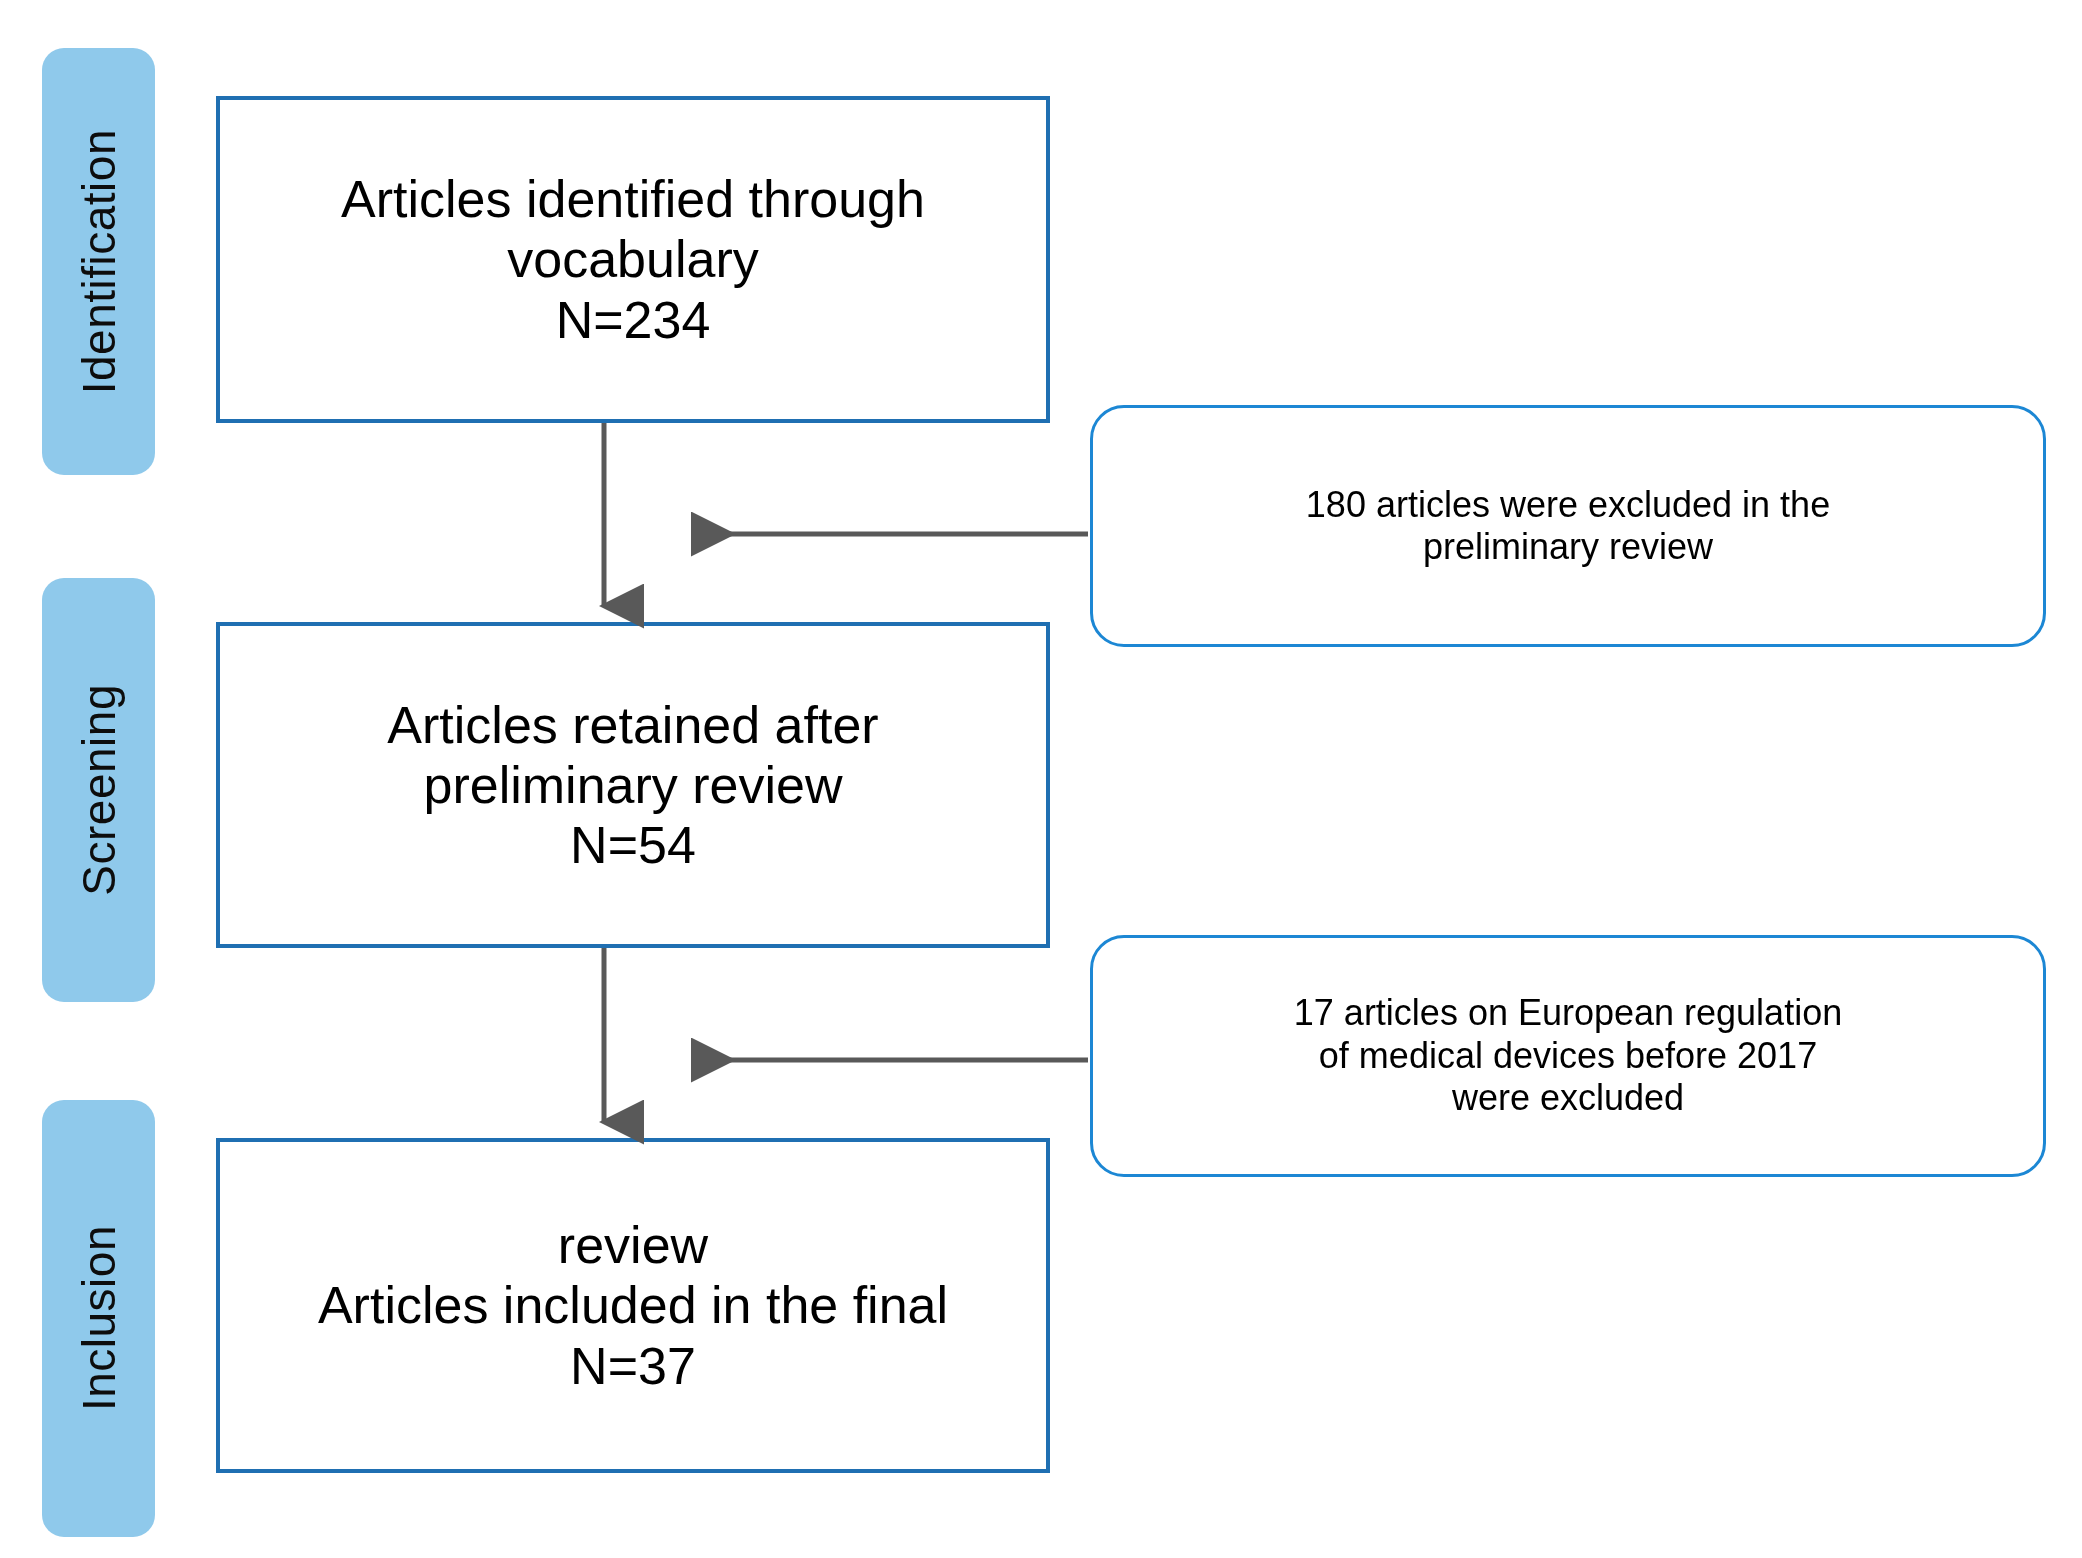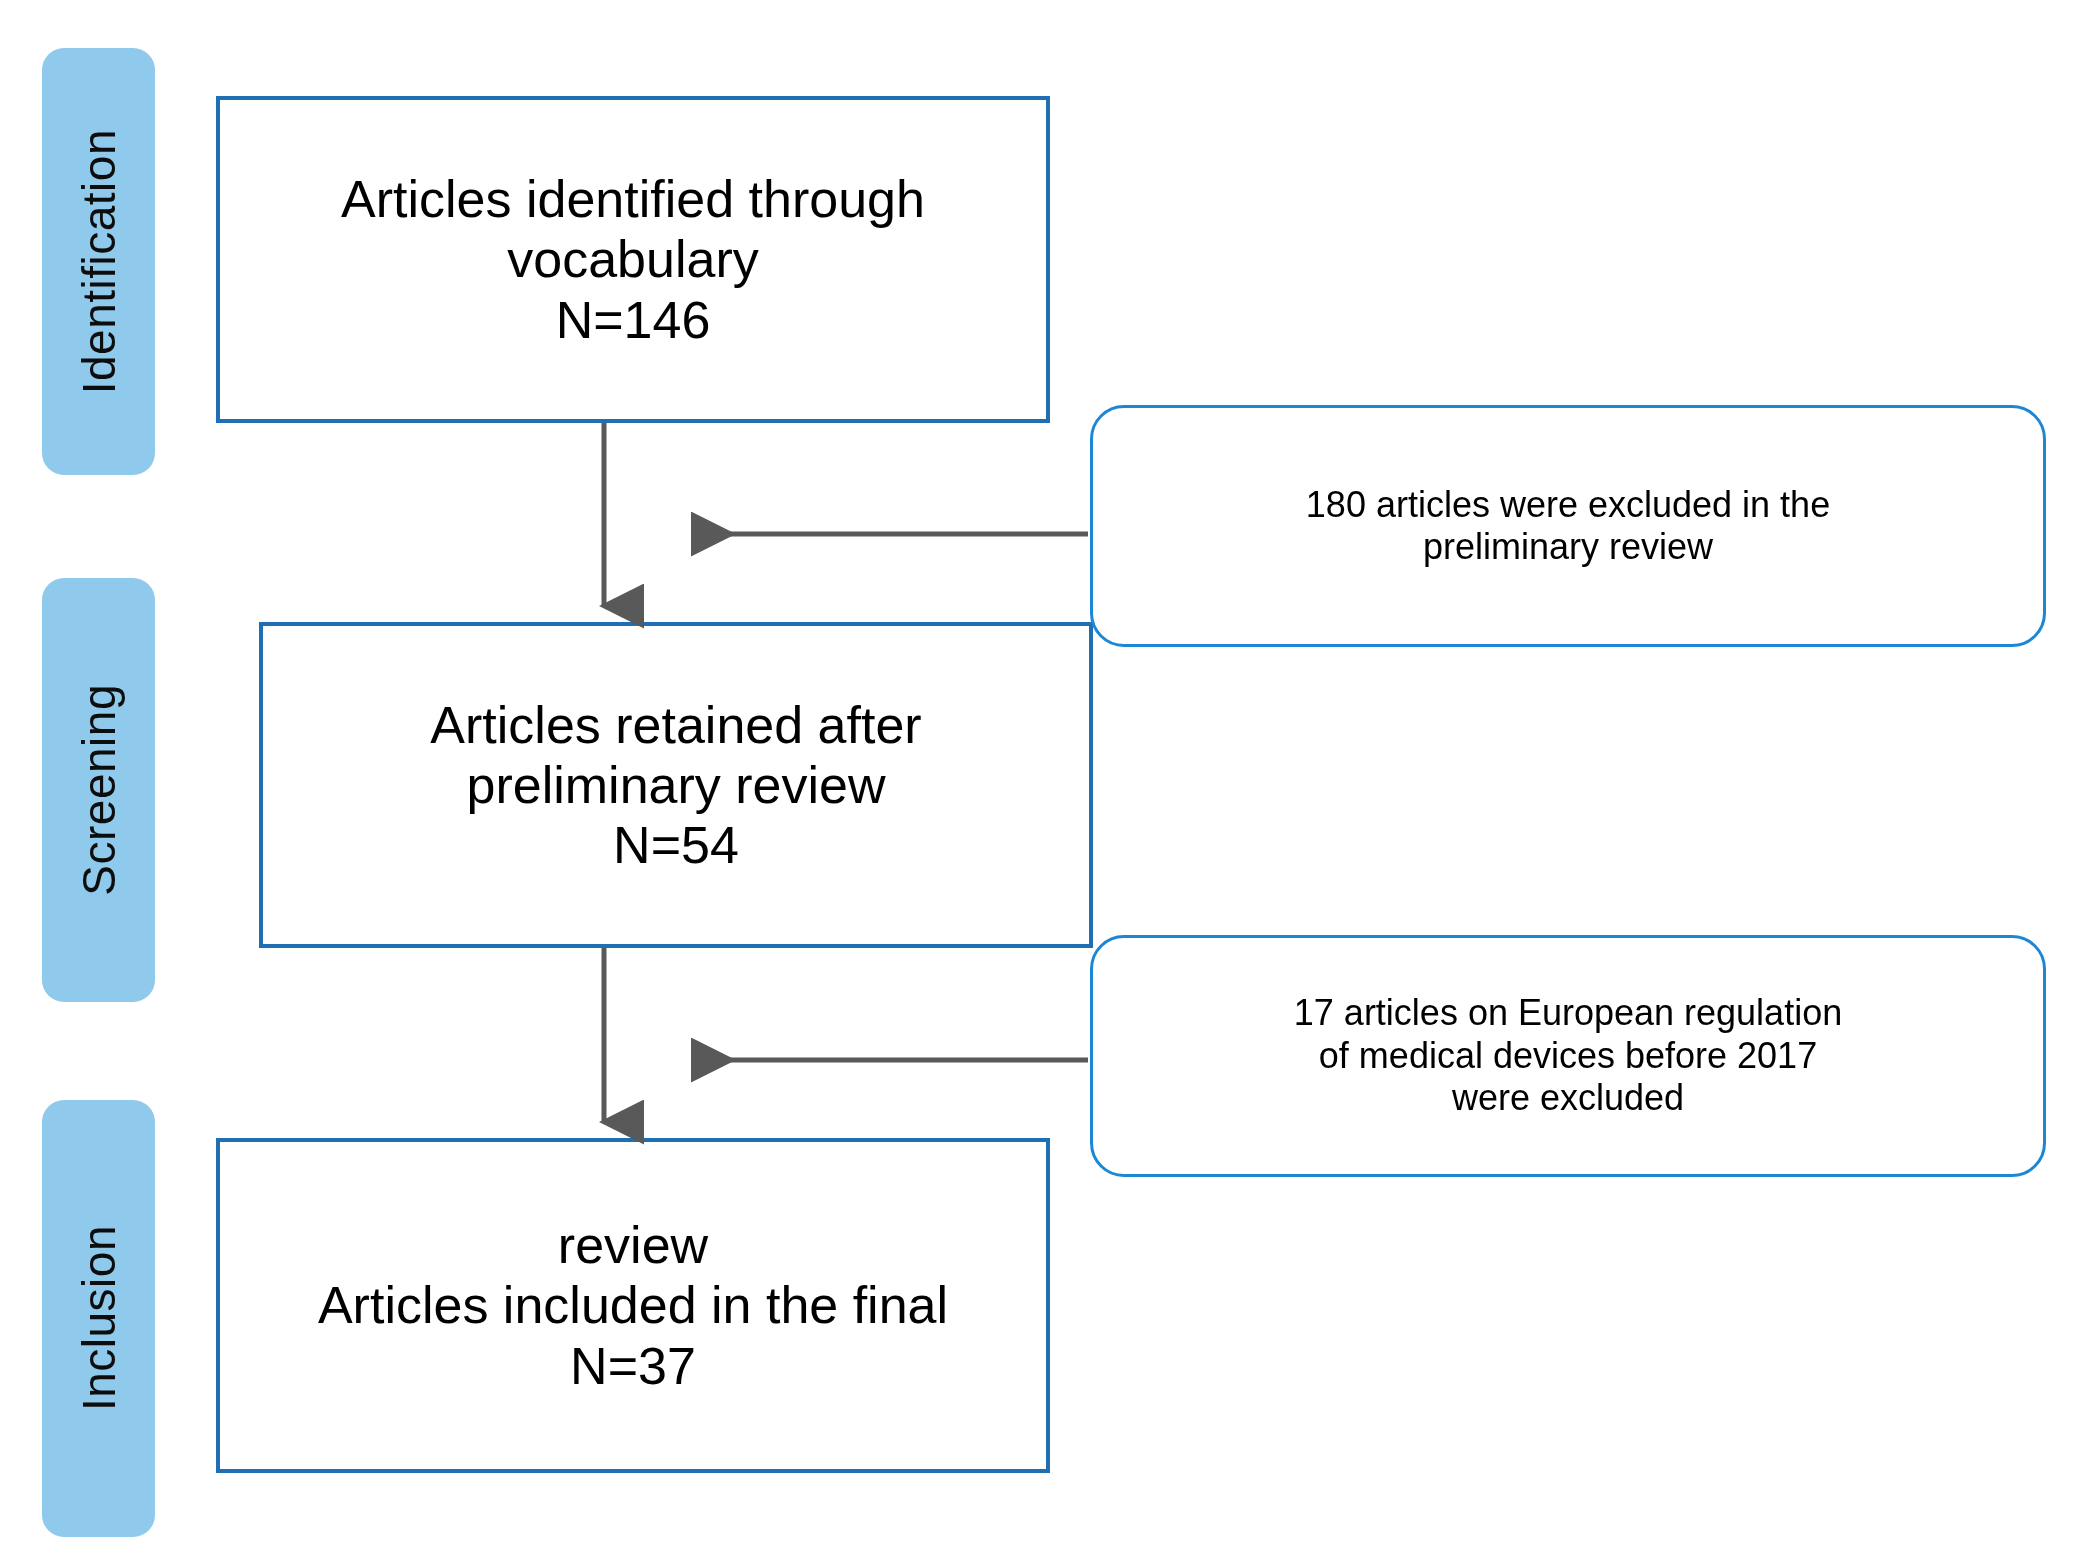--- a/index.html
+++ b/index.html
@@ -100,25 +100,25 @@
   </div>
 
   <div class="stage-bar" style="left:42px; top:1100px; width:113px; height:437px;">
     <span class="stage-bar-label">Inclusion</span>
   </div>
 
   <div class="flow-box" style="left:216px; top:96px; width:834px; height:327px;">
     <div class="flow-box-text">
       <div>Articles identified through</div>
       <div>vocabulary</div>
-      <div>N=146</div>
+      <div>N=234</div>
     </div>
   </div>
 
-  <div class="flow-box" style="left:216px; top:622px; width:834px; height:326px;margin-left:43px;">
+  <div class="flow-box" style="left:216px; top:622px; width:834px; height:326px;">
     <div class="flow-box-text">
       <div>Articles retained after</div>
       <div>preliminary review</div>
       <div>N=54</div>
     </div>
   </div>
 
   <div class="flow-box" style="left:216px; top:1138px; width:834px; height:335px;">
     <div class="flow-box-text">
       <div>review</div>

